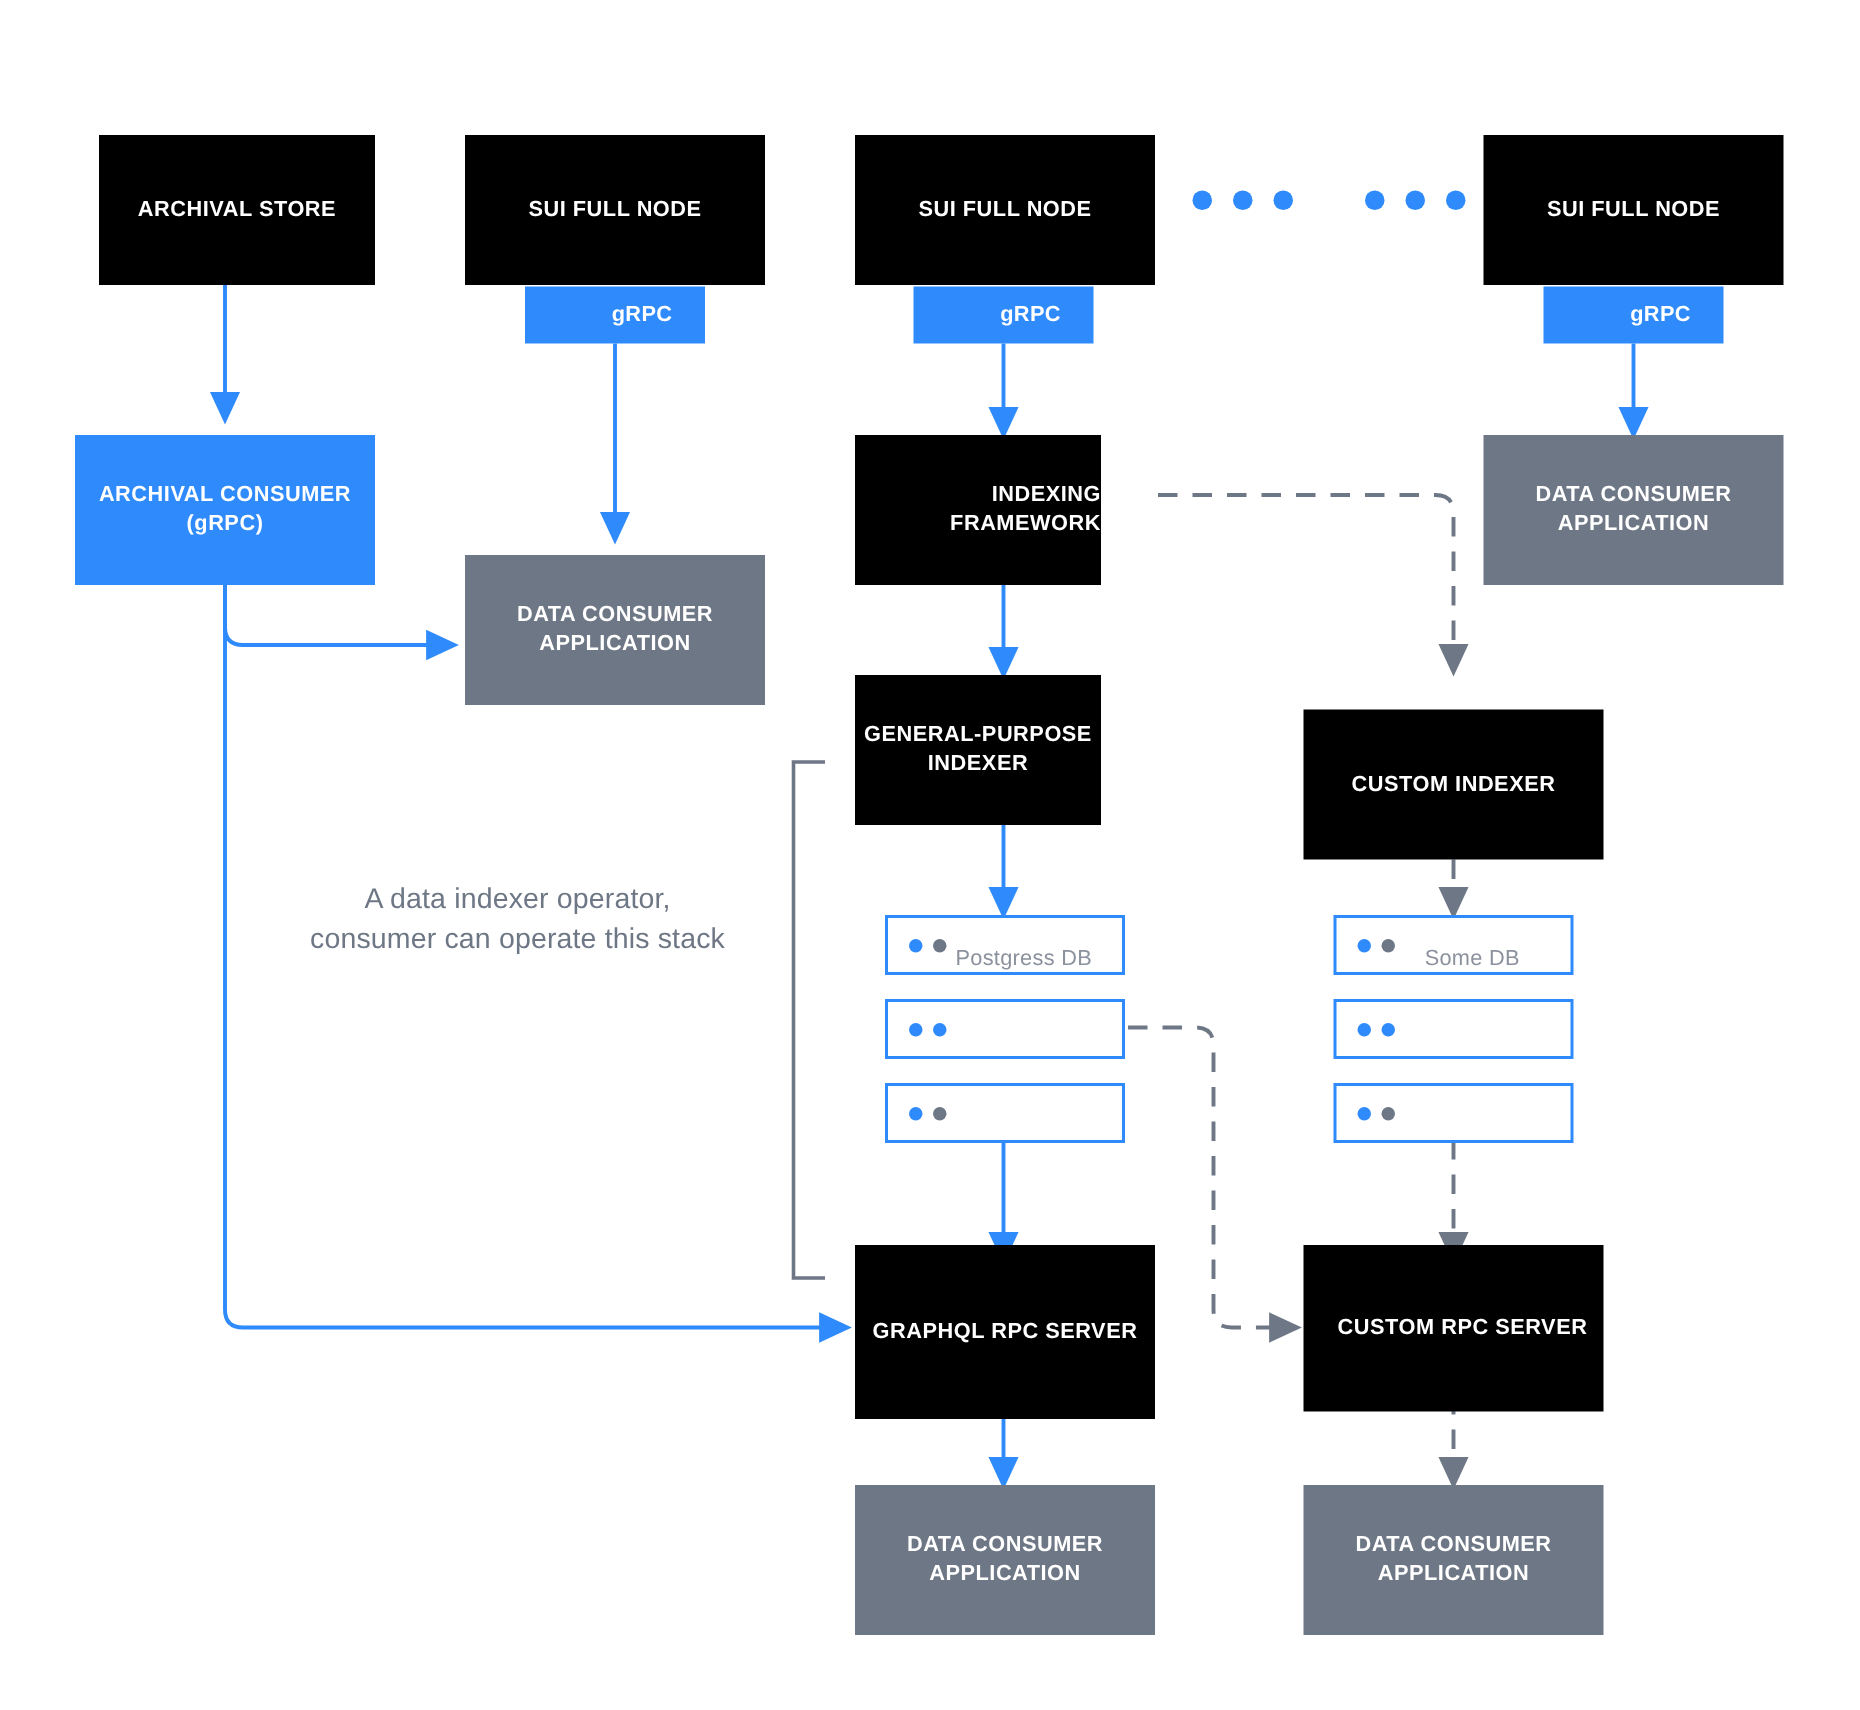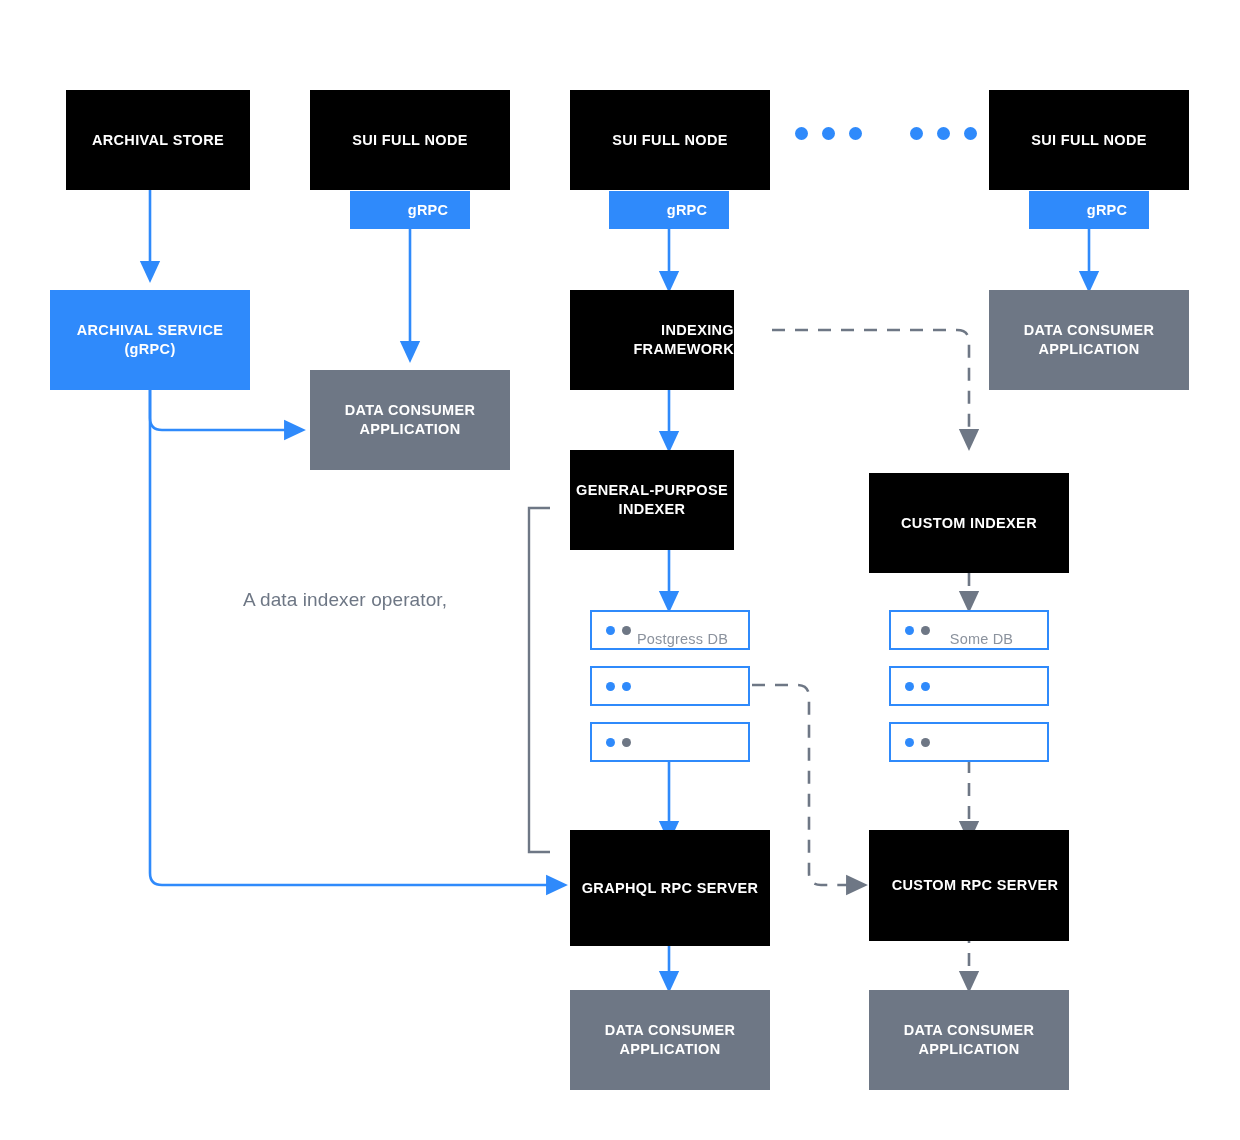--- a/index.html
+++ b/index.html
@@ -111,21 +111,21 @@
   </div>
 
   <div class="node black" style="left:989px;top:90px;width:200px;height:100px;">
     <span>SUI FULL NODE</span>
   </div>
   <div class="badge" style="left:1029px;top:191px;width:120px;height:38px;">
     <span>gRPC</span>
   </div>
 
   <div class="node blue" style="left:50px;top:290px;width:200px;height:100px;flex-direction:column;">
-    <span>ARCHIVAL SERVICE</span>
+    <span>ARCHIVAL CONSUMER</span>
     <span>(gRPC)</span>
   </div>
 
   <div class="node gray" style="left:310px;top:370px;width:200px;height:100px;white-space:pre-line;">
     <span>DATA CONSUMER
 APPLICATION</span>
   </div>
 
   <div class="node black" style="left:570px;top:290px;width:164px;height:100px;text-align:right;">
     <span>INDEXING FRAMEWORK</span>
@@ -202,15 +202,16 @@
 APPLICATION</span>
   </div>
 
   <div class="node gray" style="left:869px;top:990px;width:200px;height:100px;white-space:pre-line;">
     <span>DATA CONSUMER
 APPLICATION</span>
   </div>
 
   <div class="note" style="left:180px;top:587px;width:330px;">
     <div>A data indexer operator,</div>
+    <div>consumer can operate this stack</div>
   </div>
 
 </div>
 
 </body></html>

